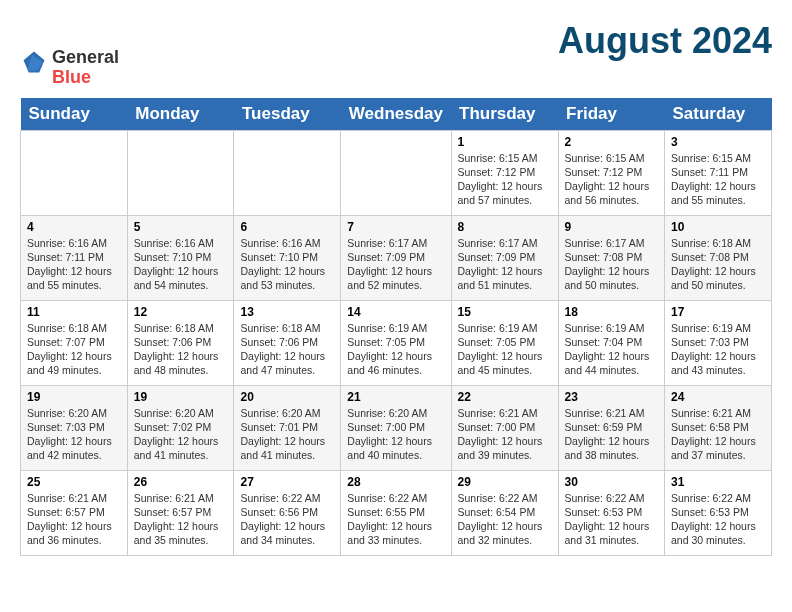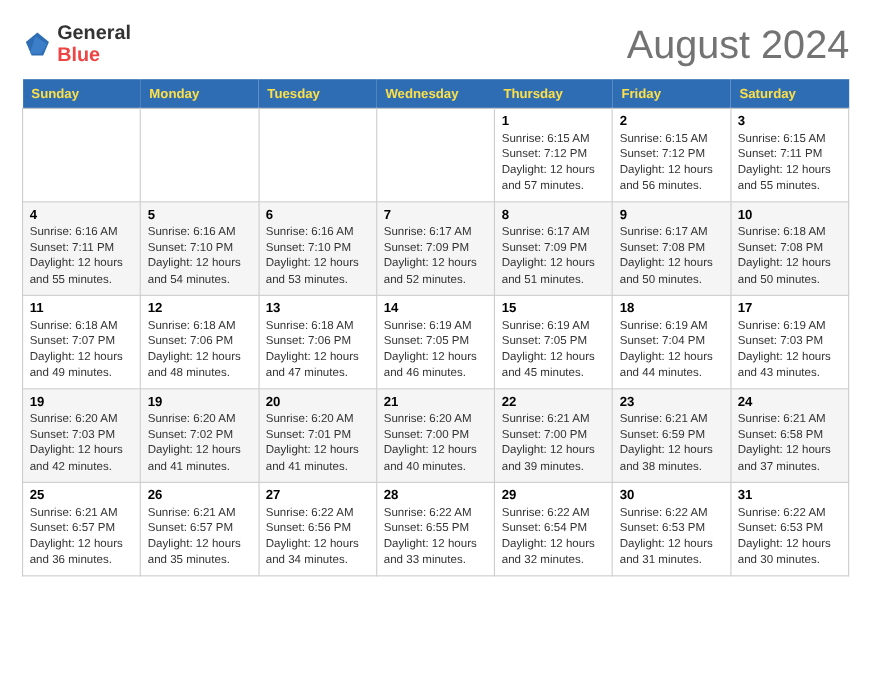--- a/index.html
+++ b/index.html
@@ -11,58 +11,59 @@
       padding: 20px;
     }
     .header {
       display: flex;
       justify-content: space-between;
       align-items: flex-start;
       margin-bottom: 10px;
     }
     .logo {
       display: flex;
-      align-items: center;
+      align-items: flex-start;
       gap: 4px;
+      margin-top: 28px;
     }
     .logo-text {
       font-size: 18px;
       font-weight: bold;
       line-height: 1.1;
     }
     .logo-general { color: #333; }
     .logo-blue { color: #ef4444; }
     .logo-icon {
       width: 28px;
       height: 28px;
     }
     .title-section {
       text-align: right;
     }
     .month-year {
       font-size: 36px;
-      font-weight: normal;
-      color: #737373;
+      font-weight: bold;
+      color: #0c4a6e;
     }
     .location {
       font-size: 16px;
       color: #555;
     }
     .calendar {
       width: 100%;
       border-collapse: collapse;
       font-size: 11px;
     }
     .calendar th {
       background-color: #2e6db4;
-      color: #fde047;
+      color: #ffffff;
       text-align: left;
       padding: 6px 8px;
       font-weight: bold;
-      font-size: 12px;
+      font-size: 17px;
     }
     .calendar td {
       border: 1px solid #ccc;
       vertical-align: top;
       padding: 4px 6px;
       width: calc(100% / 7);
       min-height: 80px;
       height: 85px;
     }
     .calendar tr:nth-child(even) td {

